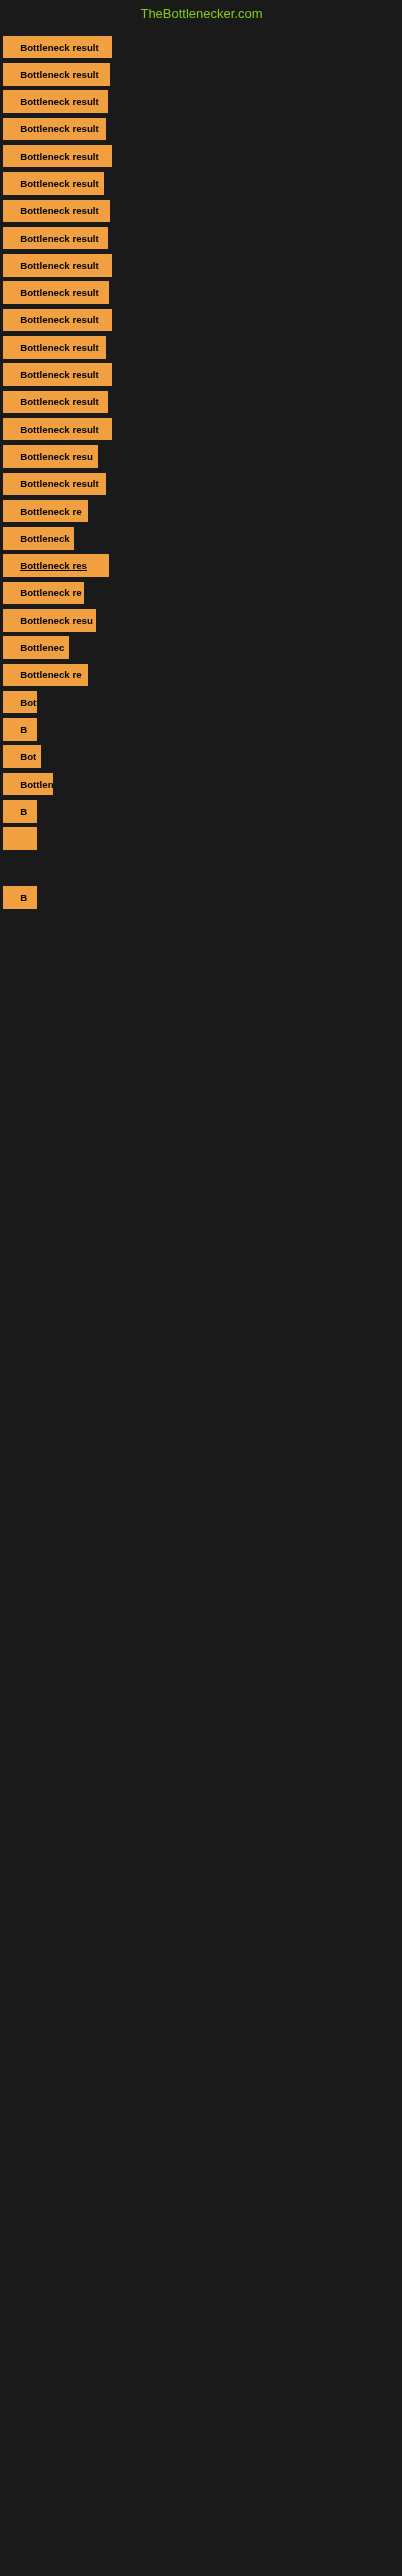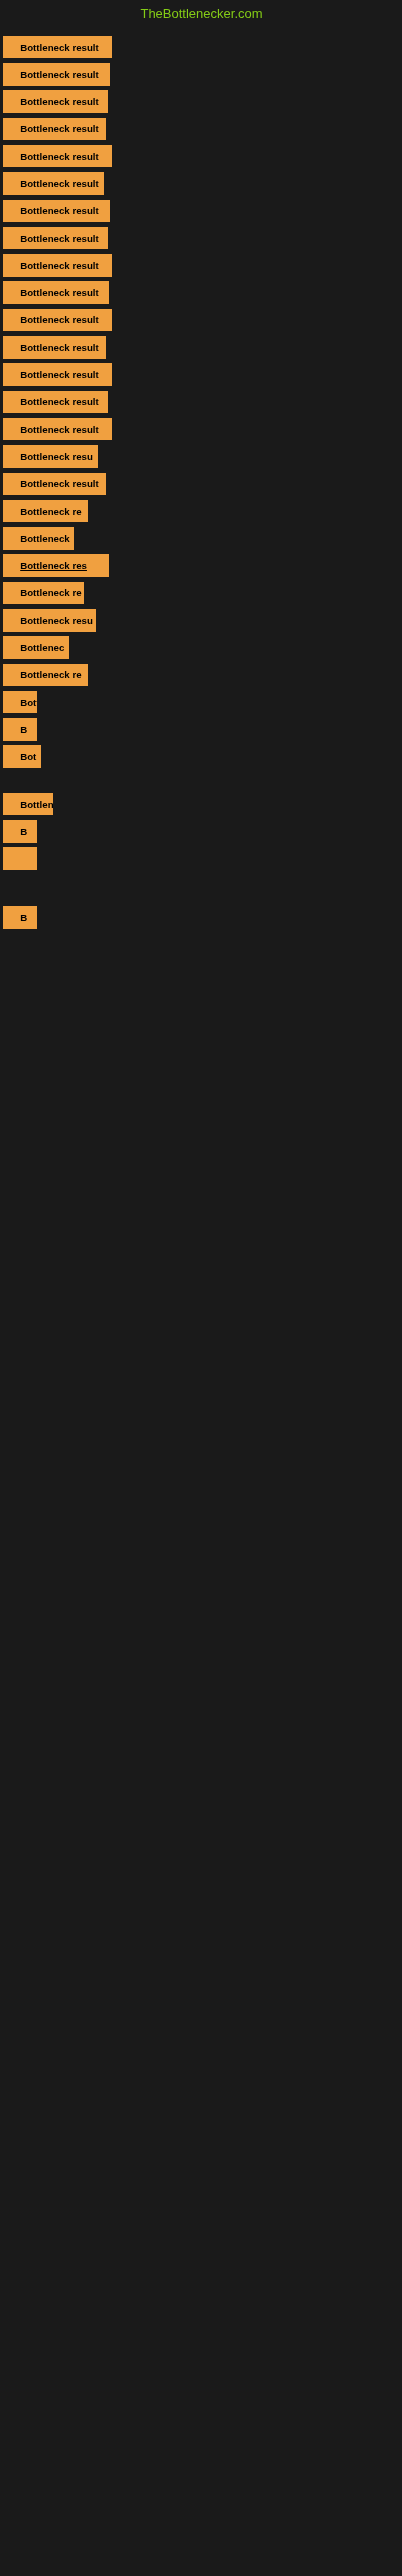--- a/index.html
+++ b/index.html
@@ -182,21 +182,21 @@
       <div class="bar" style="width: 14.5px;">
         <span class="bar-label">B</span>
       </div>
     </div>
     <div class="bar-container">
       <div class="bar" style="width: 38px;">
         <span class="bar-label">Bot</span>
       </div>
     </div>
     <div class="bar-container">
-      <div class="bar" style="width: 50px; margin-top: 20px;">
+      <div class="bar" style="width: 50px;">
         <span class="bar-label">Bottlen</span>
       </div>
     </div>
     <div class="bar-container">
       <div class="bar" style="width: 13px;">
         <span class="bar-label">B</span>
       </div>
     </div>
     <div class="bar-container">
       <div class="bar" style="width: 4.8px;">

